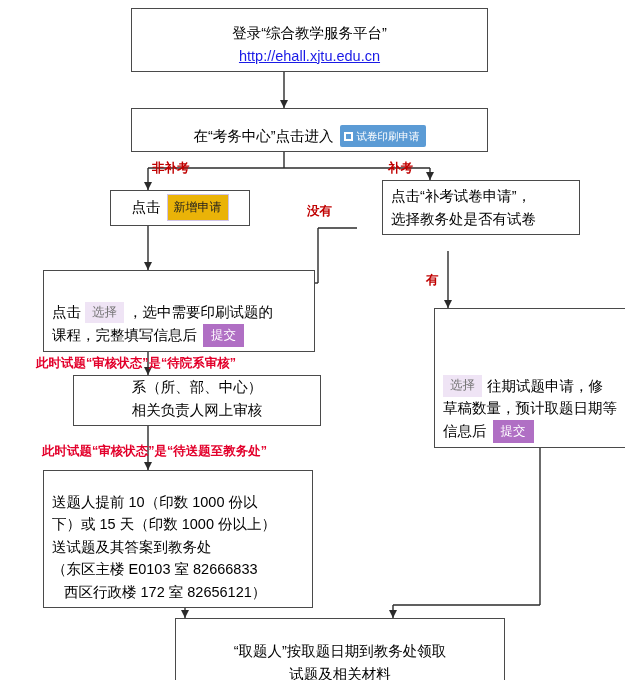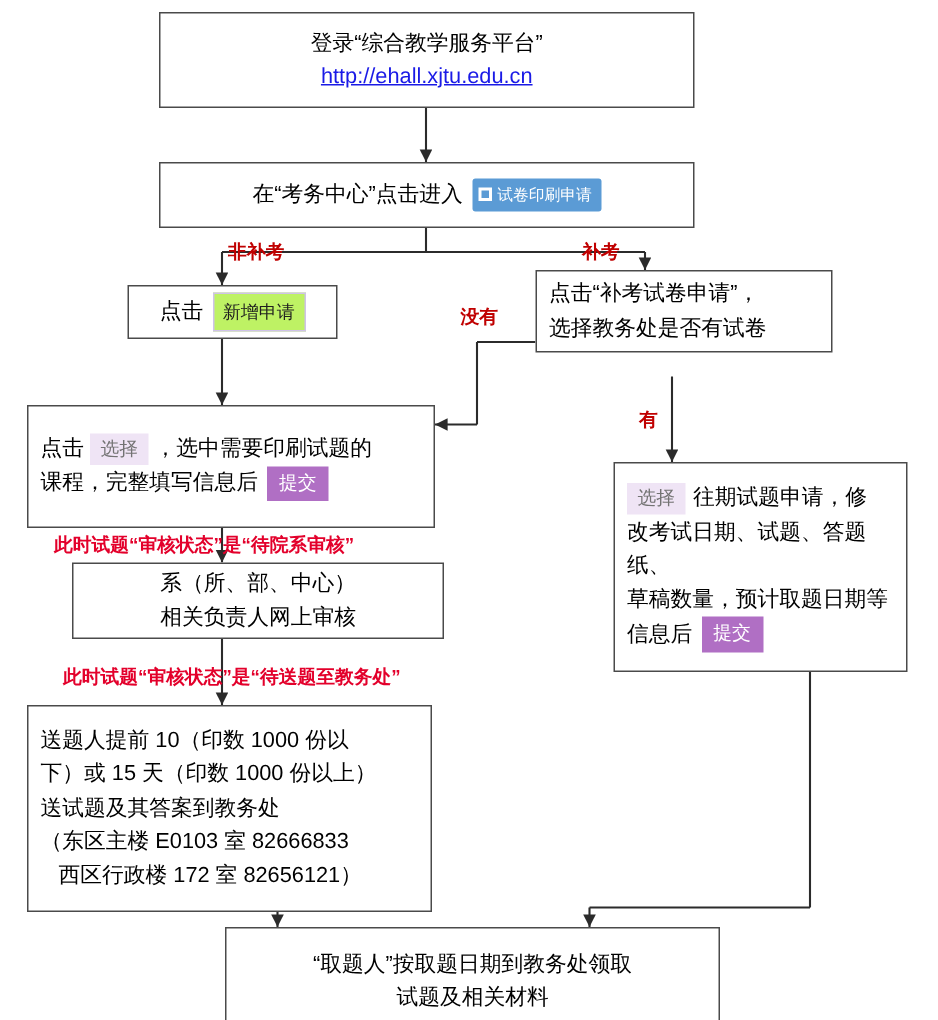--- a/index.html
+++ b/index.html
@@ -20,21 +20,22 @@
   .box {
     position: absolute;
     box-sizing: border-box;
     border: 1px solid #4a4a4a;
     background: #ffffff;
     color: #000000;
     font-size: 14.5px;
     line-height: 1.55;
     display: flex;
     flex-direction: column;
-    justify-content: center;
+    justify-content: flex-end;
+    margin-left: 25px;
   }
   .box.center {
     align-items: center;
     text-align: center;
   }
   .box.left {
     align-items: flex-start;
     text-align: left;
   }
   .pad {
@@ -67,21 +68,21 @@
     content: "";
     position: absolute;
     left: 2px;
     top: 2px;
     width: 5px;
     height: 5px;
     background: #5b9bd5;
   }
   .btn-new {
     display: inline-block;
-    background: #bef264;
+    background: #eab308;
     border: 1px solid #cfc3e8;
     color: #1f1f1f;
     font-size: 12px;
     padding: 3px 6px;
     vertical-align: middle;
     white-space: nowrap;
   }
   .pill-light {
     display: inline-block;
     background: #efe4f5;
@@ -204,21 +205,20 @@
     </div>
   </div>
 
   <div class="note" style="left:36px; top:355px;">此时试题“审核状态”是“待院系审核”</div>
 
   <div class="box left pad" style="left:409px; top:308px; width:196px; height:140px;">
     <div style="display:flex; align-items:center; gap:5px;">
       <span class="pill-light">选择</span>
       <span>往期试题申请，修</span>
     </div>
-    <div>改考试日期、试题、答题纸、</div>
     <div>草稿数量，预计取题日期等</div>
     <div style="display:flex; align-items:center; gap:6px;">
       <span>信息后</span>
       <span class="pill-dark">提交</span>
     </div>
   </div>
 
   <div class="box center pad" style="left:48px; top:375px; width:248px; height:51px;">
     <div>系（所、部、中心）</div>
     <div>相关负责人网上审核</div>

